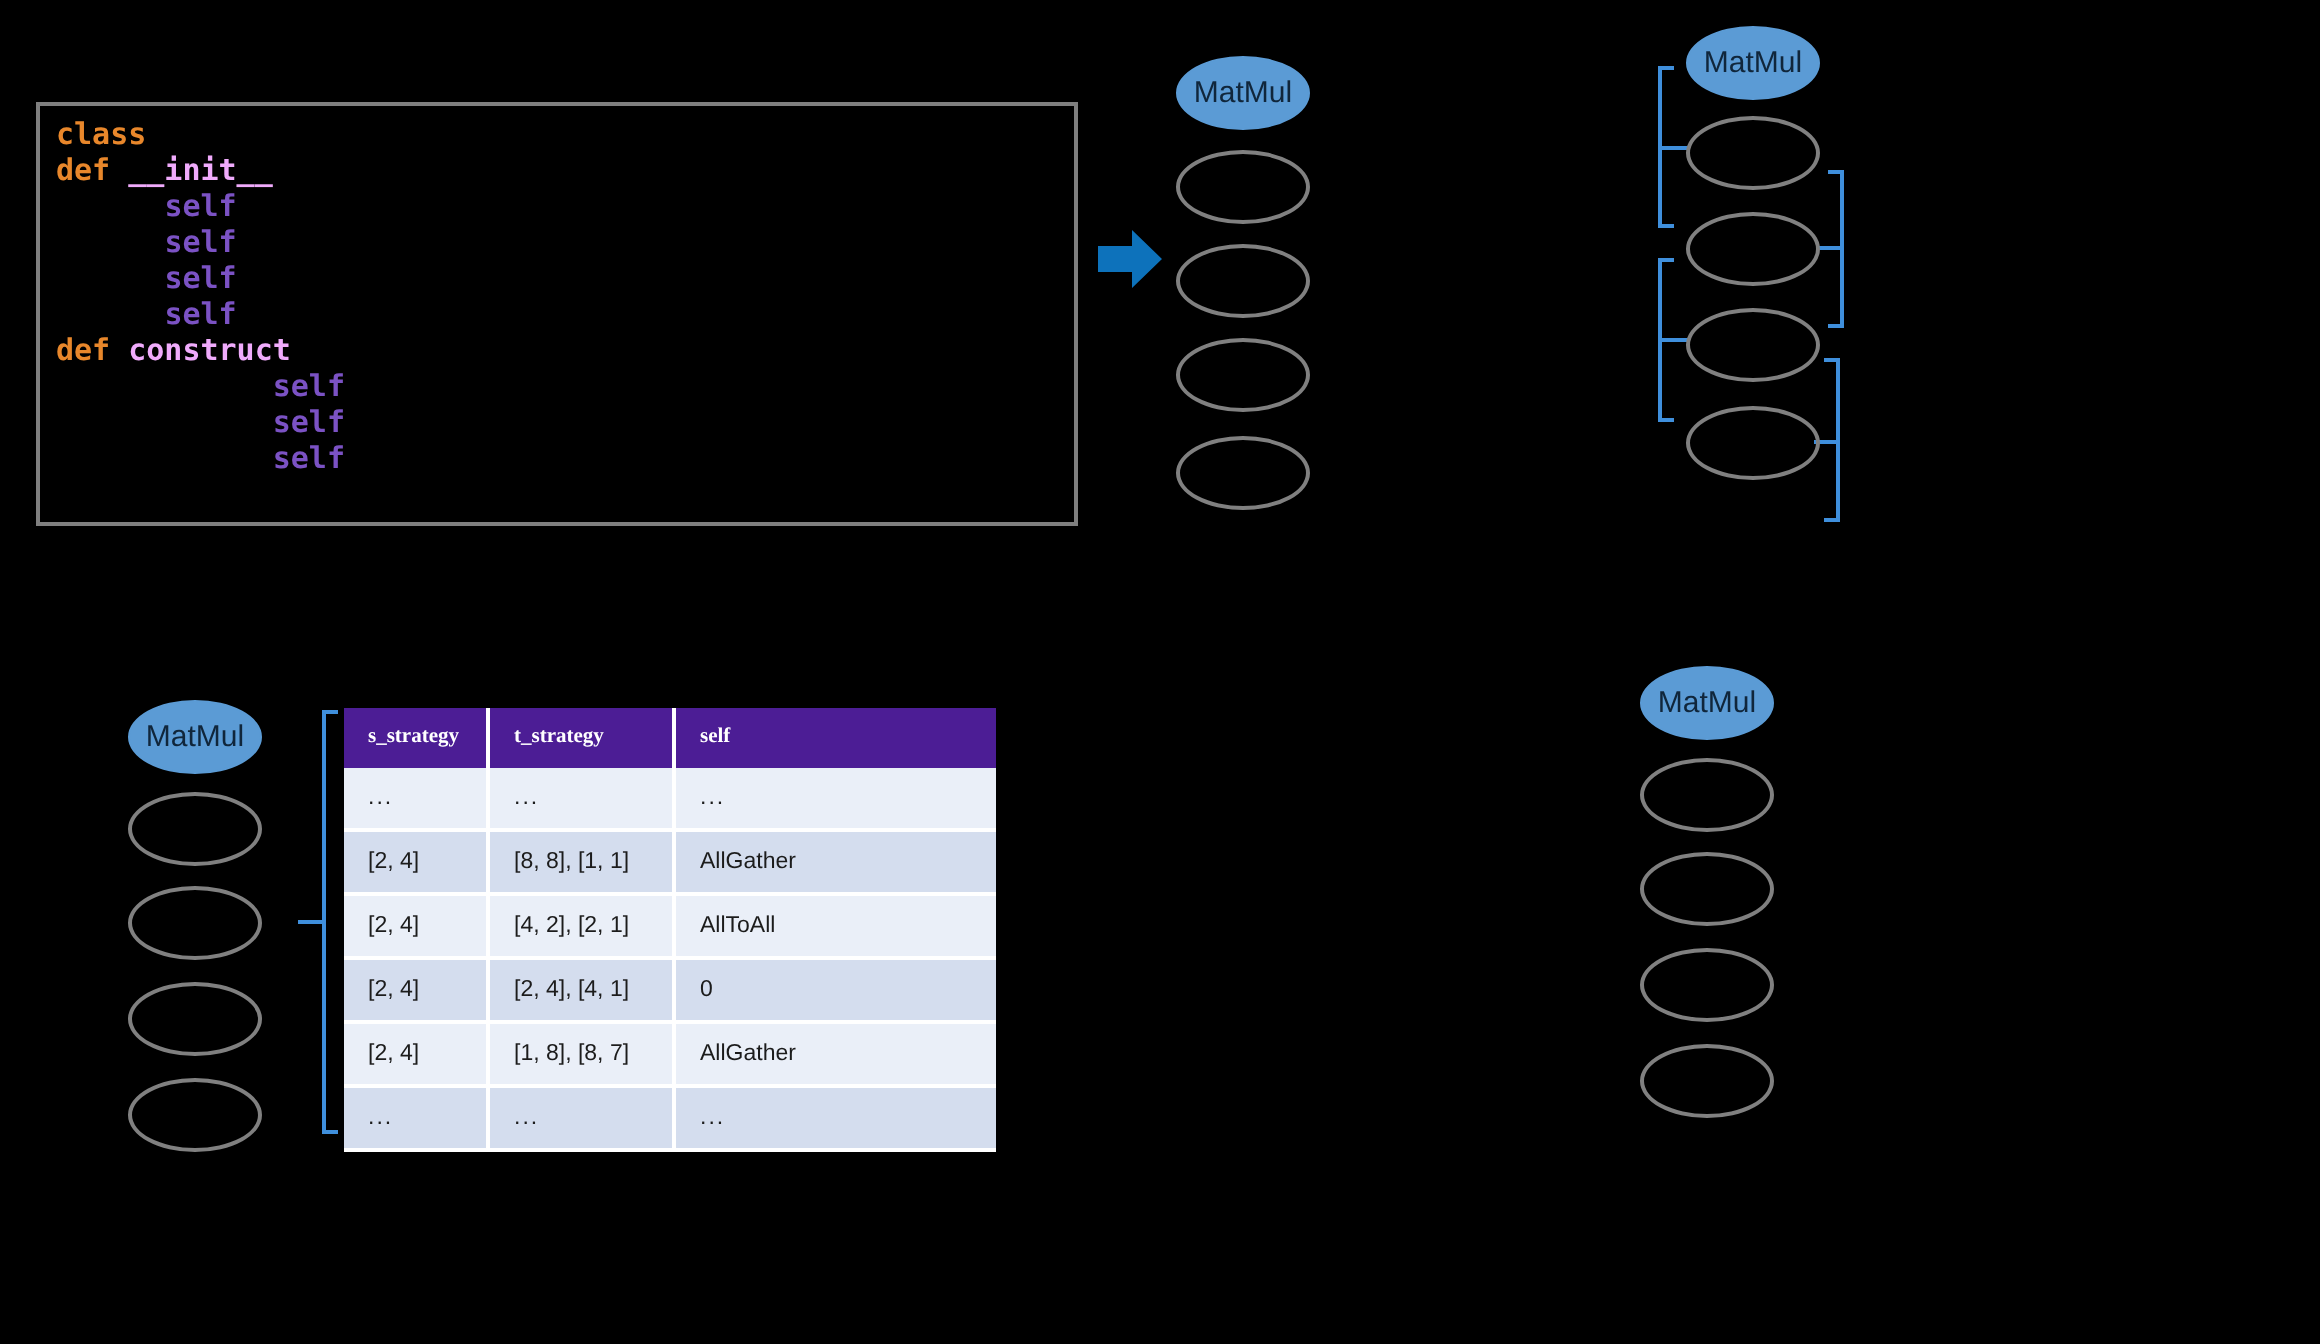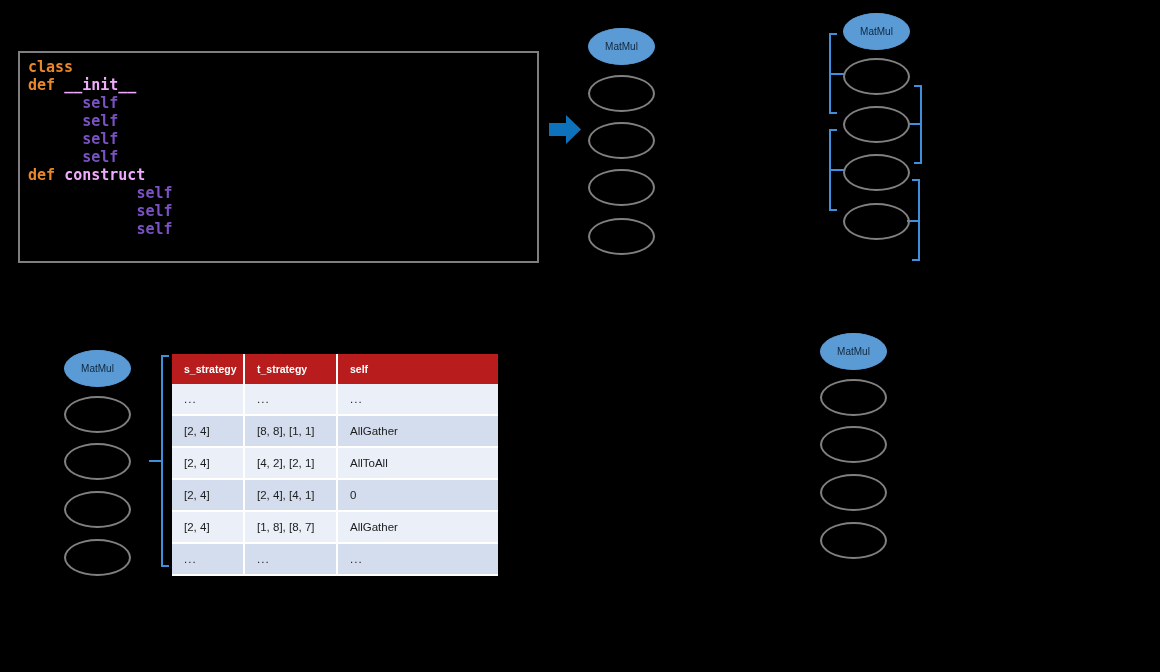--- a/index.html
+++ b/index.html
@@ -20,21 +20,21 @@
 
   
   .arrow{position:absolute;left:547px;top:112px;width:36px;height:36px;}
 
   
   .col{position:absolute;}
   .ell{position:absolute;width:67px;height:37px;border:2px solid #808080;
        border-radius:50%;box-sizing:border-box;background:transparent;}
   .ell.head{background:#5b9bd5;border:1px solid #5b9bd5;
             display:flex;align-items:center;justify-content:center;
-            color:#10263b;font-size:10px;}
+            color:#10263b;font-size:15px;}
 
   
   #col1{left:588px;top:28px;width:90px;height:262px;}
   #col1 .e0{left:0;top:0;width:67px;height:37px;}
   #col1 .e1{left:0;top:47px;}
   #col1 .e2{left:0;top:94px;}
   #col1 .e3{left:0;top:141px;}
   #col1 .e4{left:0;top:190px;}
 
   
@@ -66,23 +66,23 @@
        pointer-events:none;}
 
   
   .tbl-wrap{position:absolute;left:172px;top:354px;width:326px;height:214px;
             background:#fff;}
   table.cost{border-collapse:collapse;width:326px;table-layout:fixed;
              font-size:11.5px;color:#1c1c1c;}
   table.cost col.c1{width:72px;}
   table.cost col.c2{width:93px;}
   table.cost col.c3{width:161px;}
-  table.cost thead th{background:#b91c1c;color:#ffffff;font-weight:bold;
+  table.cost thead th{background:#4c1d95;color:#ffffff;font-weight:bold;
         text-align:left;padding:6px 8px 7px 12px;height:17px;
-        border-right:2px solid #ffffff;font-size:10.5px;}
+        border-right:2px solid #ffffff;font-size:10.5px;font-family:Liberation Serif, serif;}
   table.cost thead th:last-child{border-right:none;}
   table.cost tbody td{padding:7px 8px 8px 12px;height:15px;
         border-right:2px solid #ffffff;border-bottom:2px solid #ffffff;
         font-size:11.5px;}
   table.cost tbody td:last-child{border-right:none;}
   table.cost tbody tr.alt td{background:#d4ddee;}
   table.cost tbody tr.reg td{background:#eaeff8;}
   .dots{letter-spacing:1px;}
 </style>
 </head>

